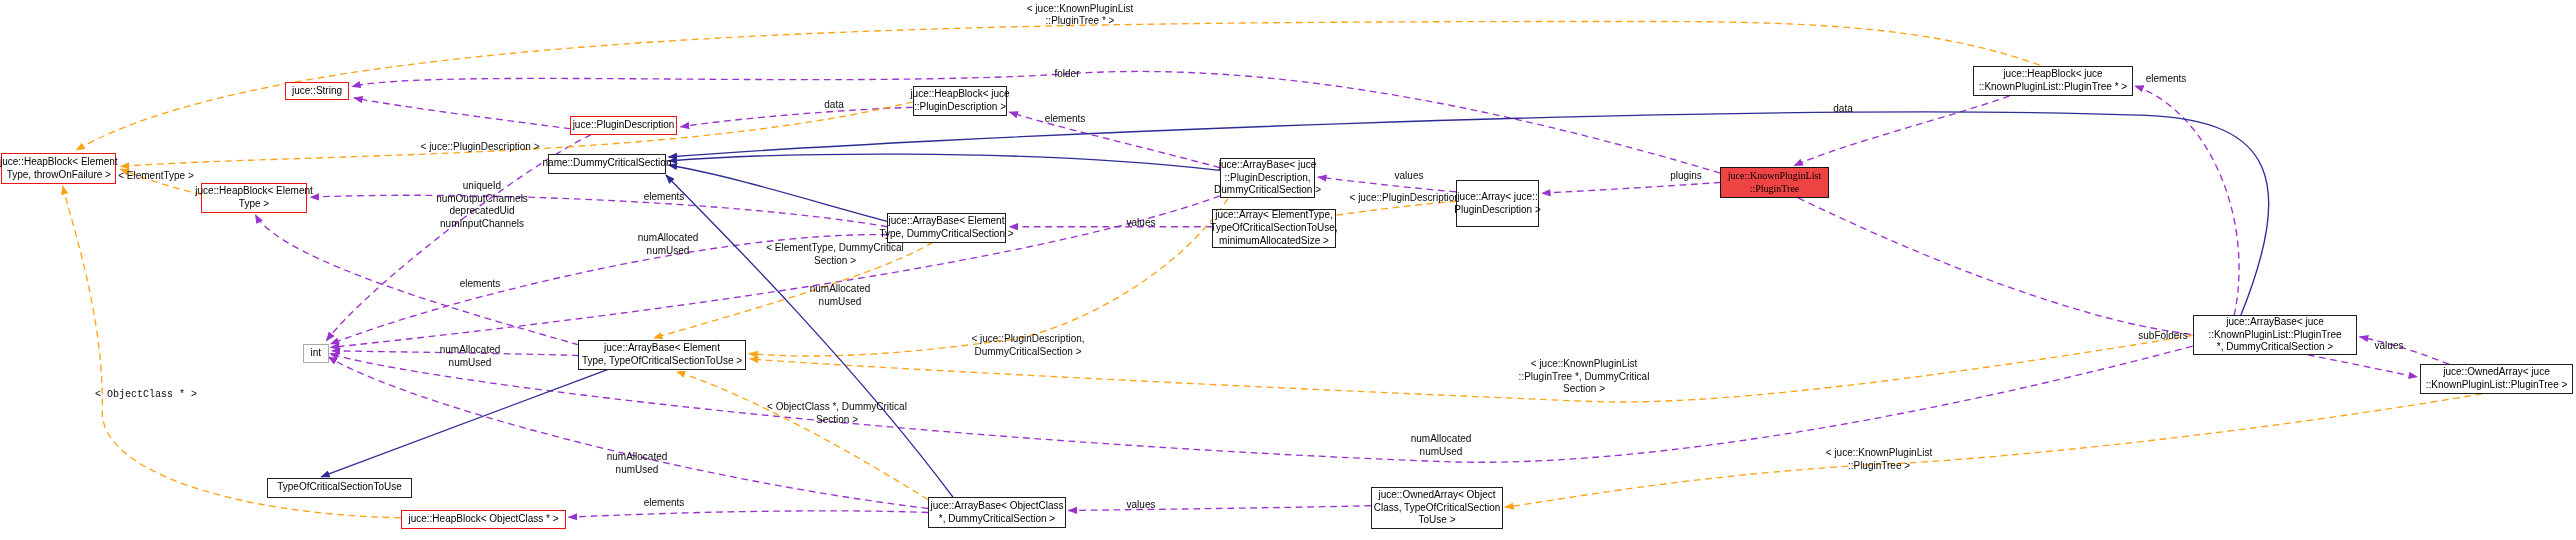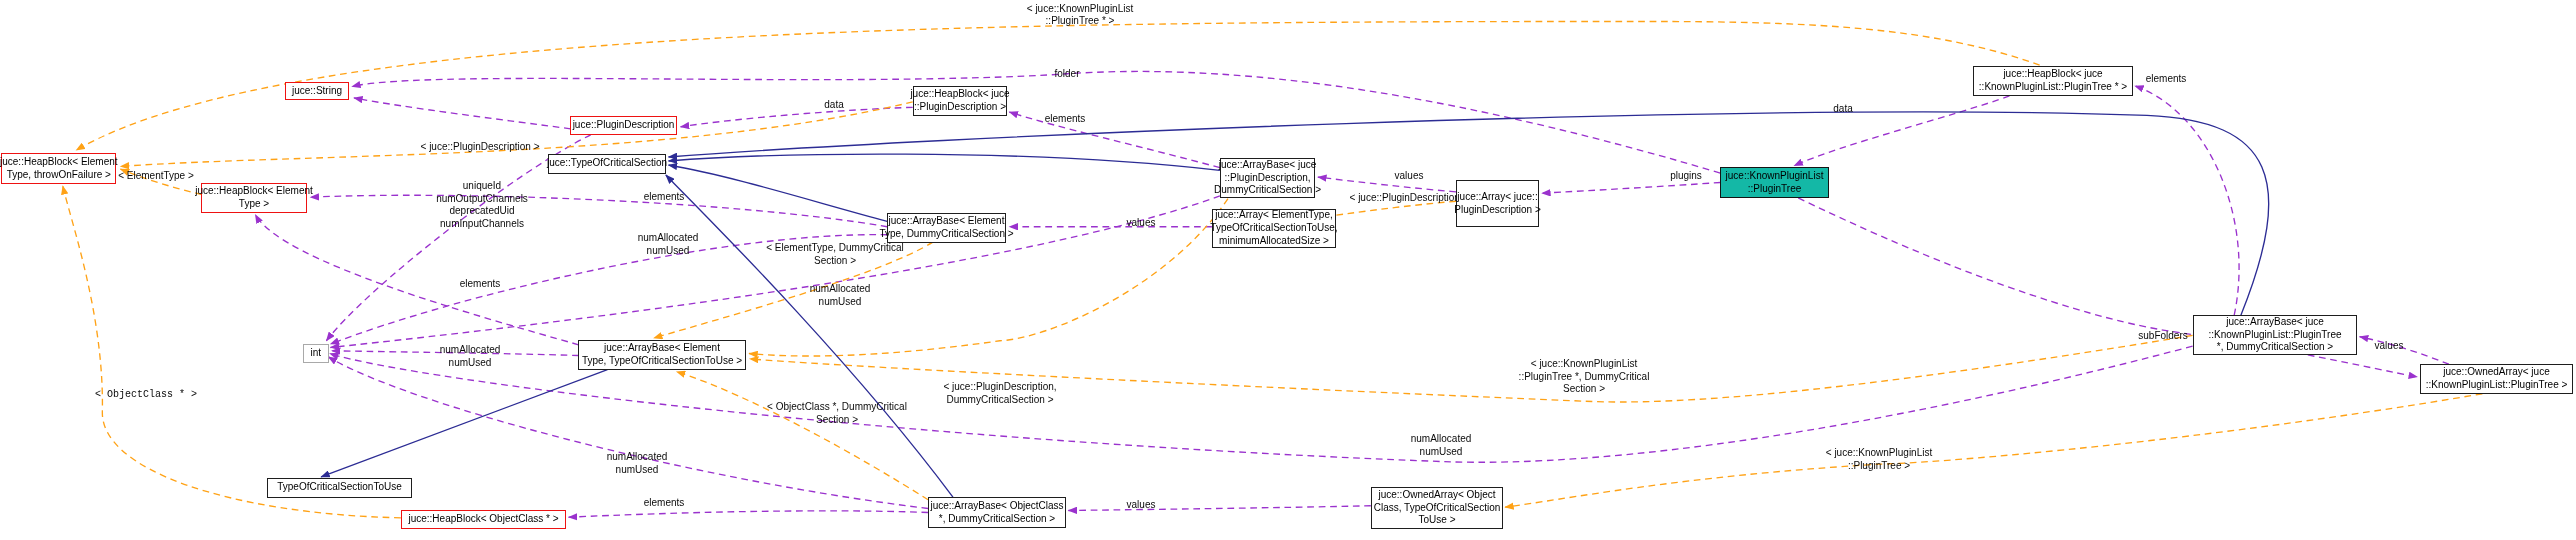--- a/index.html
+++ b/index.html
@@ -6,21 +6,21 @@
   #canvas{position:relative;width:2576px;height:540px;background:#ffffff;overflow:hidden;
           font-family:"Liberation Sans", sans-serif;font-size:10px;color:#000;}
   #edge-layer{position:absolute;left:0;top:0;width:2576px;height:540px;}
   .edge{fill:none;stroke-width:2px;}
   .edge.member,.edge.template{stroke-dasharray:10 7;}
   .node{position:absolute;background:#ffffff;box-sizing:border-box;display:flex;flex-direction:column;
         justify-content:center;align-items:center;text-align:left;line-height:12.7px;white-space:nowrap;}
   .node.black{border:1.3px solid #1e1e1e;}
   .node.red{border:1.3px solid #ee1212;}
   .node.plain{border:0.7px solid #a9a9a9;}
-  .node.gray-current{border:1.3px solid #141414;background:#14b8a6;}
+  .node.gray-current{border:1.3px solid #141414;background:#ef4444;font-family:Liberation Serif, serif;}
   .edge-label{position:absolute;transform:translateX(-50%);text-align:center;line-height:12.7px;
               color:#0a0a0a;white-space:nowrap;}
 </style>
 </head>
 <body>
 
 <div id="canvas">
   <svg id="edge-layer" viewBox="0 0 3839 805" xmlns="http://www.w3.org/2000/svg">
       <defs>
         <marker id="arrow-member" markerWidth="15" markerHeight="11" refX="13" refY="5.5" orient="auto" markerUnits="userSpaceOnUse">
@@ -121,21 +121,21 @@
       <div>&lt; ElementType, DummyCritical</div>
       <div>Section &gt;</div>
     </div>
     <div class="edge-label" style="left: 840px; top: 283px;">
       <div>numAllocated</div>
       <div>numUsed</div>
     </div>
     <div class="edge-label" style="left: 1141px; top: 217px;">
       <div>values</div>
     </div>
-    <div class="edge-label" style="left: 1000px; top: 333px; margin-top: 48px;">
+    <div class="edge-label" style="left: 1028px; top: 333px;">
       <div>&lt; juce::PluginDescription,</div>
       <div>DummyCriticalSection &gt;</div>
     </div>
     <div class="edge-label" style="left: 480px; top: 278px;">
       <div>elements</div>
     </div>
     <div class="edge-label" style="left: 470px; top: 344px;">
       <div>numAllocated</div>
       <div>numUsed</div>
     </div>
@@ -179,21 +179,21 @@
       <div>juce::HeapBlock&lt; Element</div>
       <div>Type, throwOnFailure &gt;</div>
     </div>
     <div class="node red" style="left: 285px; top: 82px; width: 64px; height: 18px;">
       <div>juce::String</div>
     </div>
     <div class="node red" style="left: 570px; top: 116px; width: 107px; height: 19px;">
       <div>juce::PluginDescription</div>
     </div>
     <div class="node black" style="left: 548px; top: 154px; width: 118px; height: 19.5px;">
-      <div>juce::TypeOfCriticalSection</div>
+      <div>name::DummyCriticalSection</div>
     </div>
     <div class="node red" style="left: 201px; top: 183px; width: 106px; height: 29.5px;">
       <div>juce::HeapBlock&lt; Element</div>
       <div>Type &gt;</div>
     </div>
     <div class="node black" style="left: 913px; top: 86px; width: 94px; height: 29.5px;">
       <div>juce::HeapBlock&lt; juce</div>
       <div>::PluginDescription &gt;</div>
     </div>
     <div class="node black" style="left: 1220px; top: 158px; width: 95px; height: 40px;">

